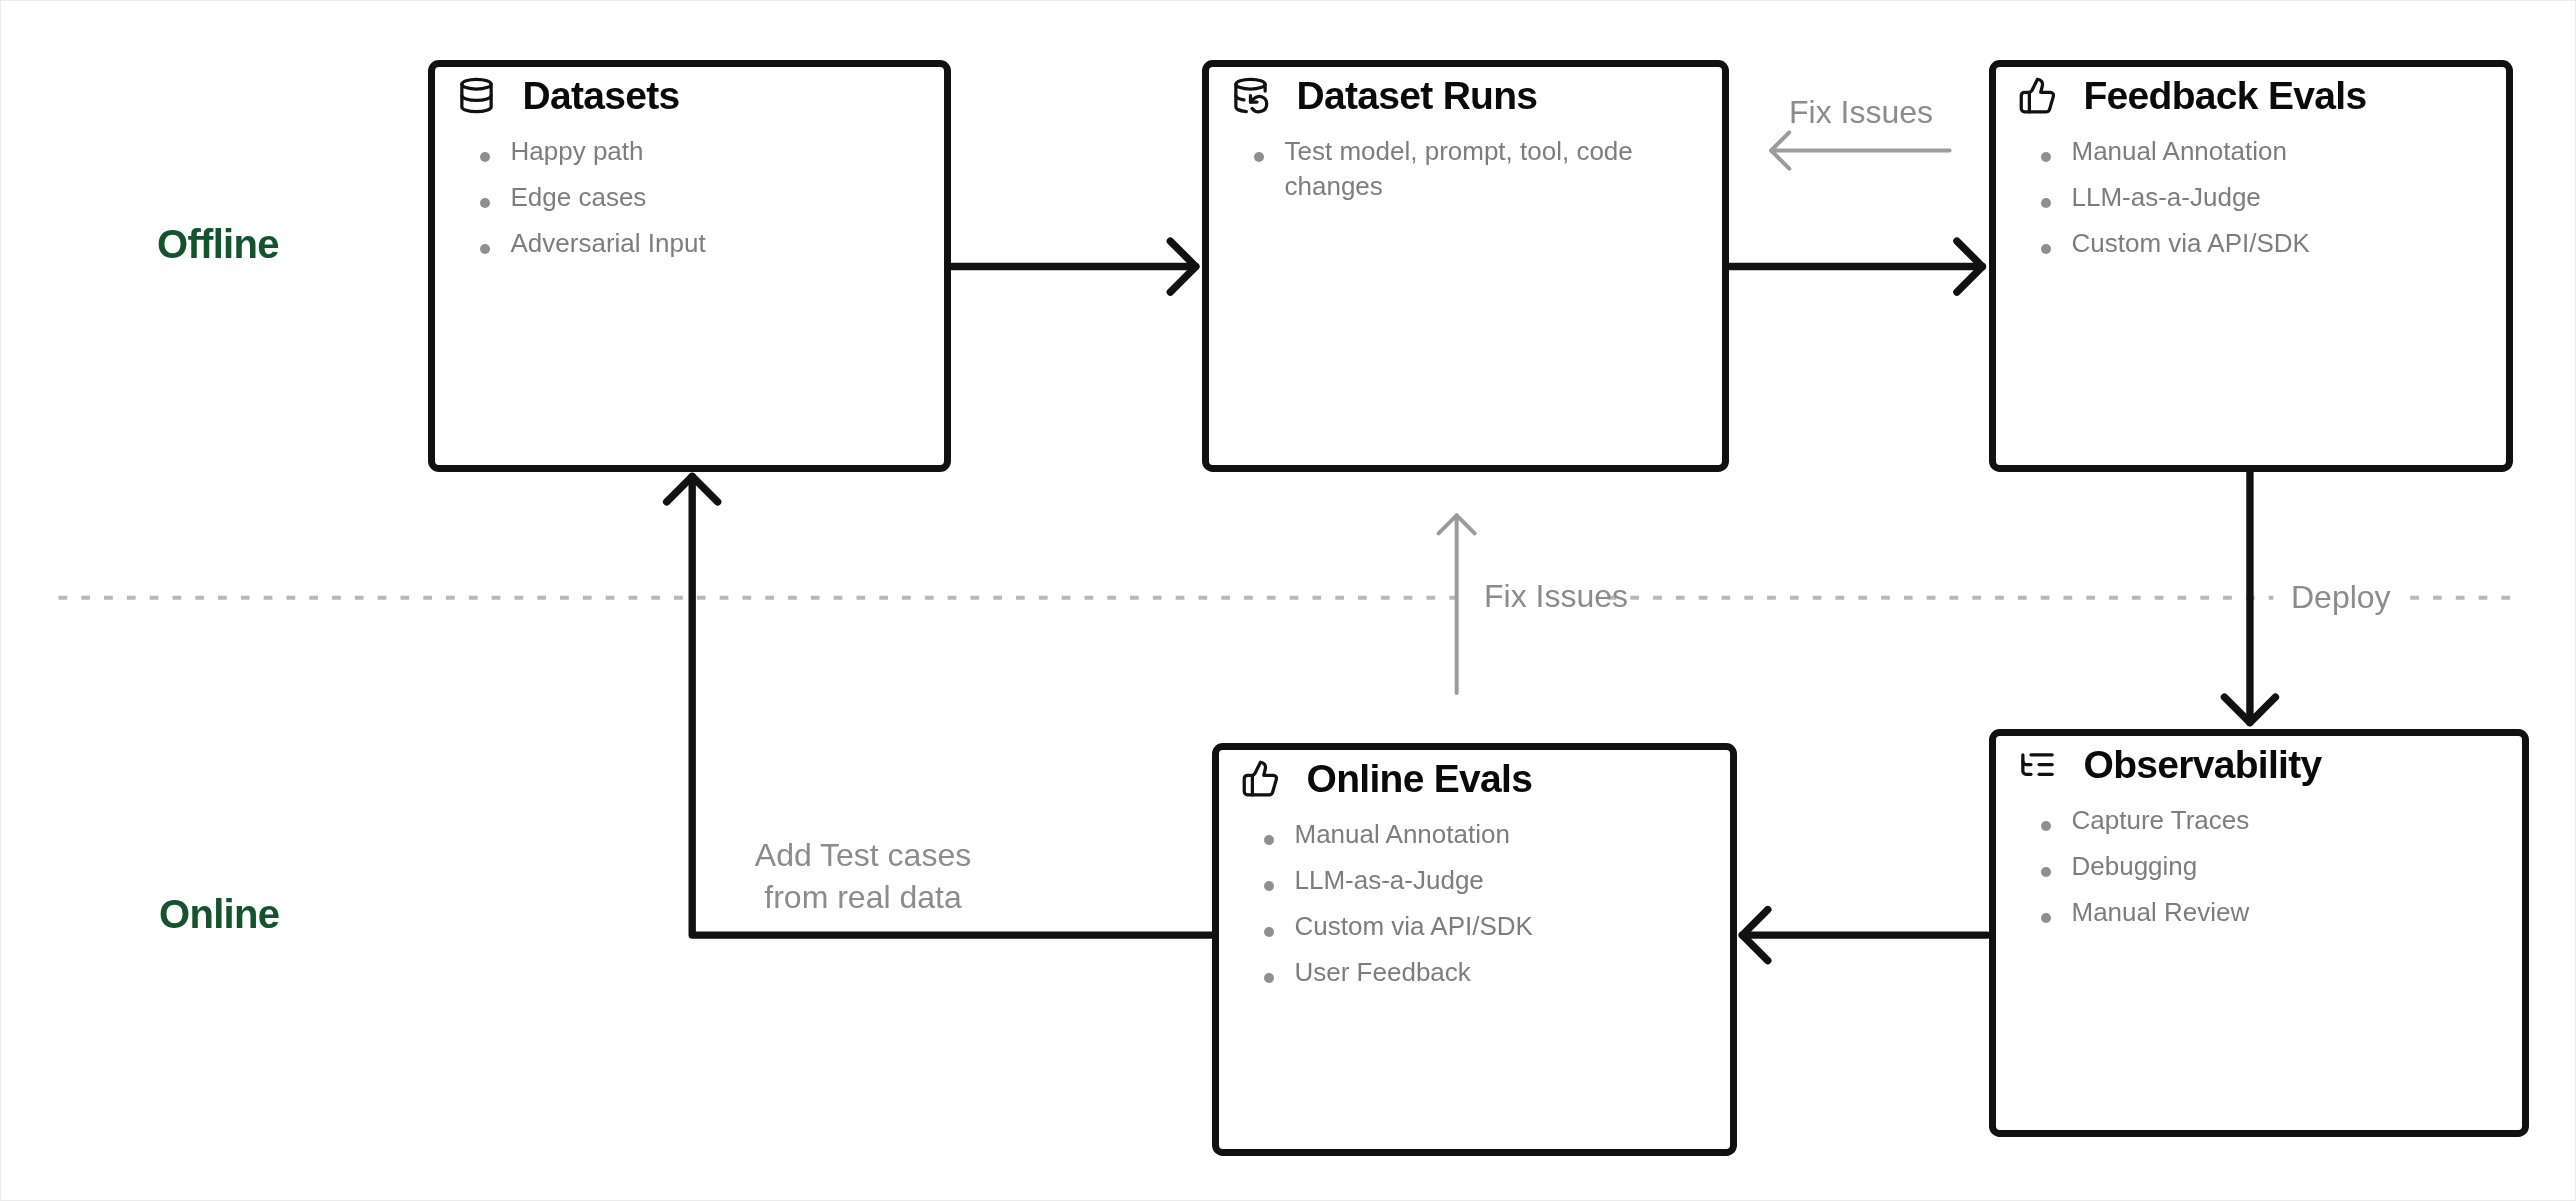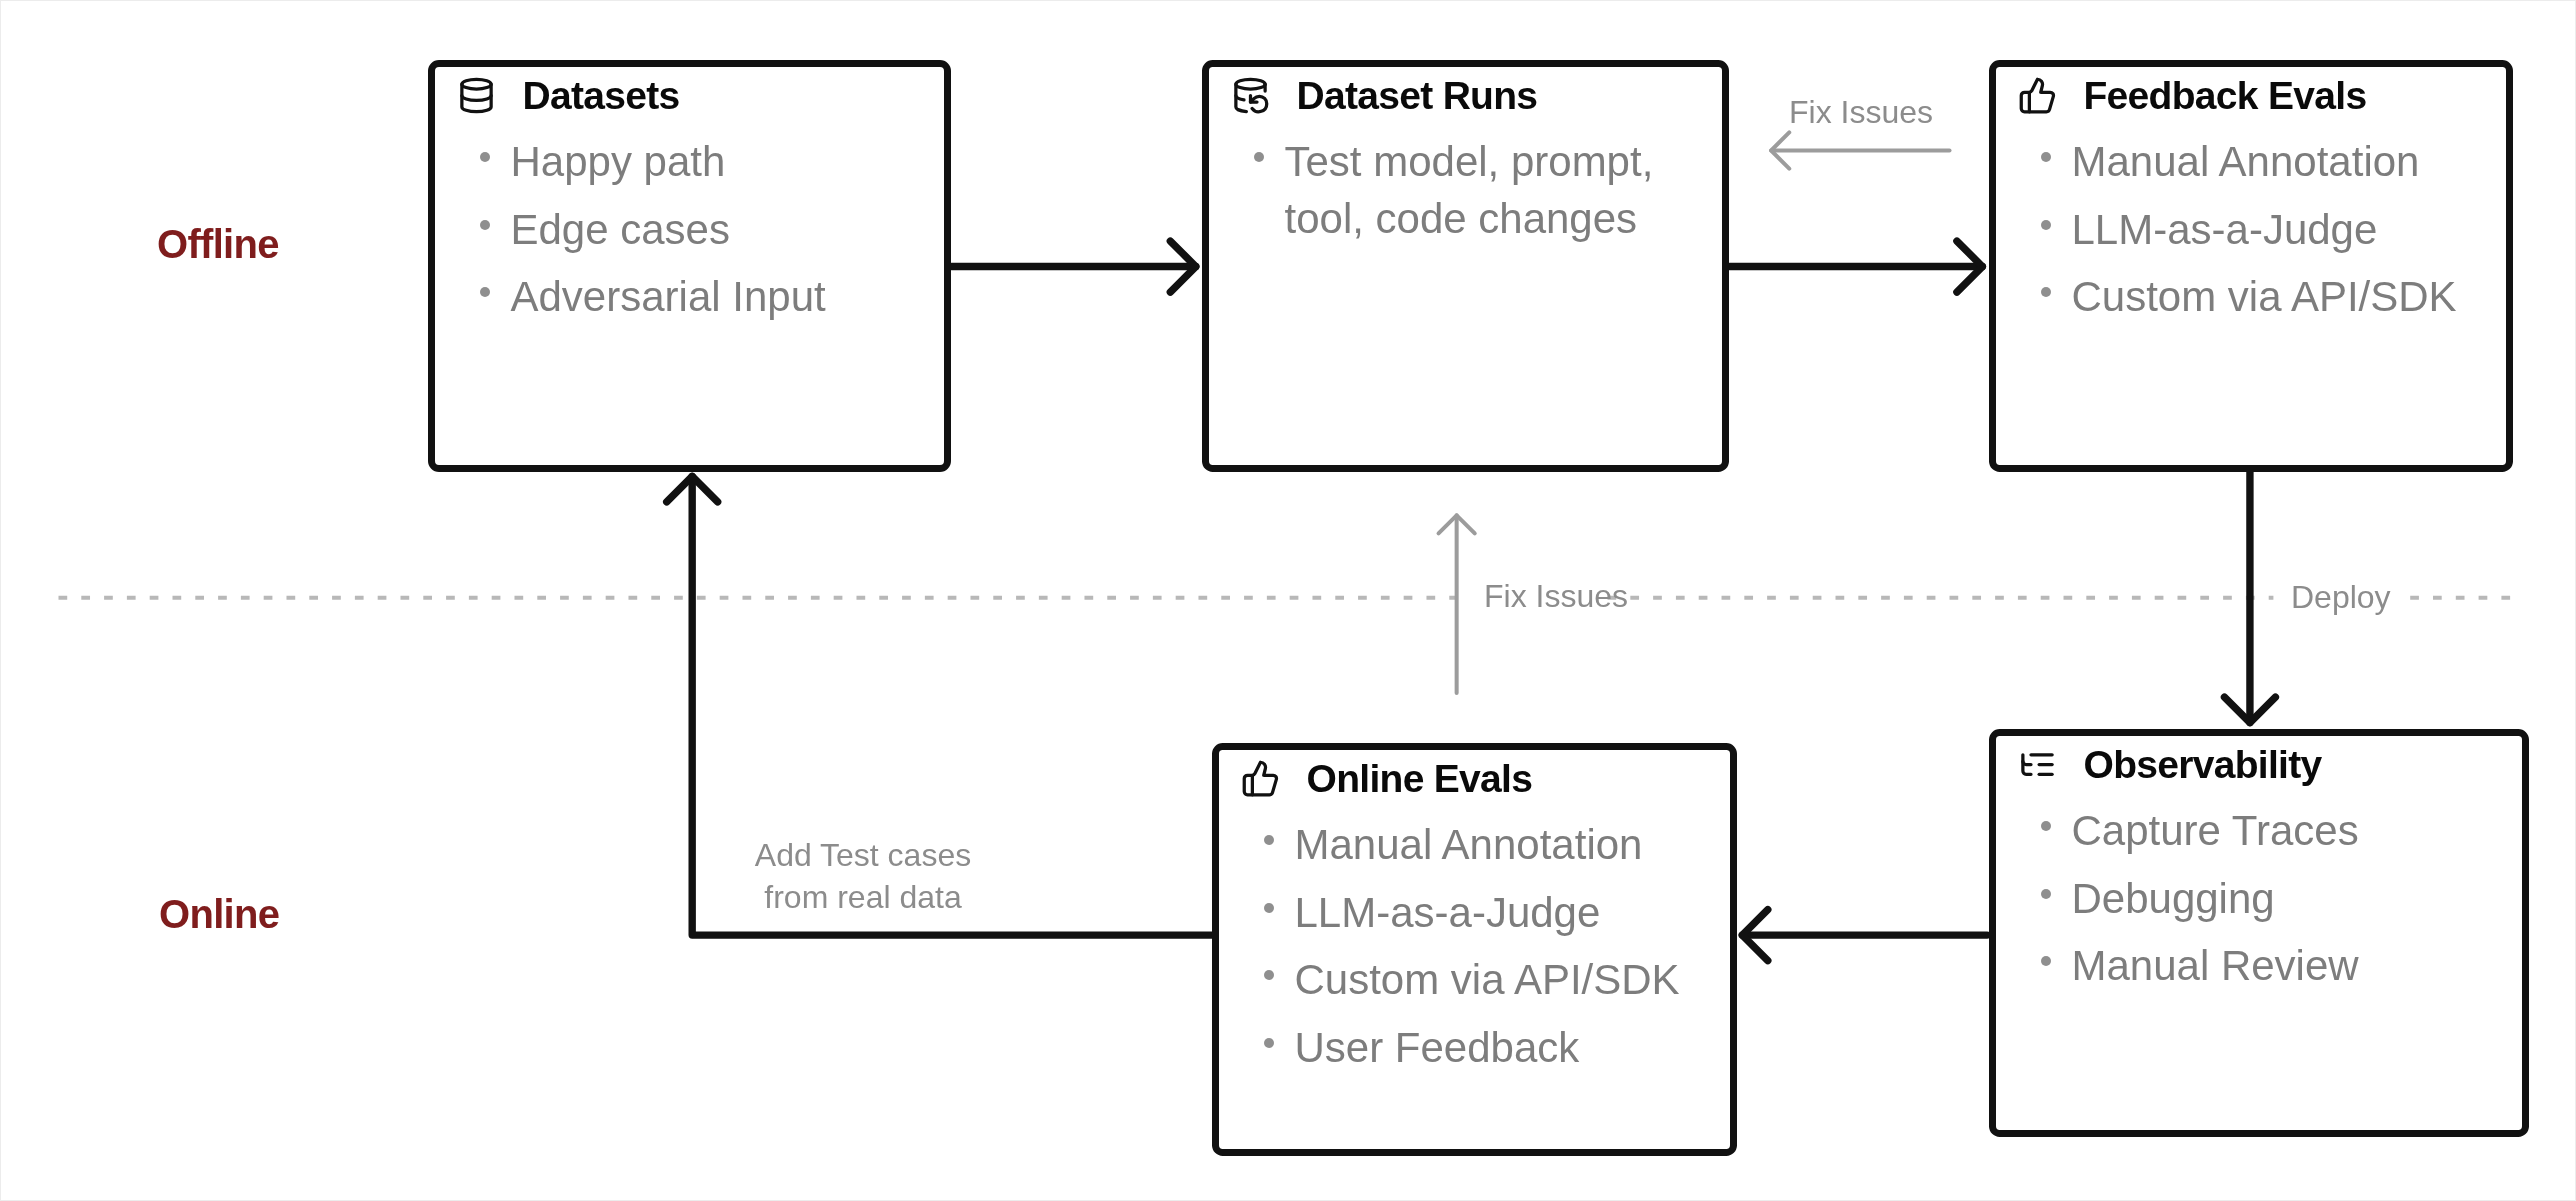--- a/index.html
+++ b/index.html
@@ -41,36 +41,36 @@
   .box-title-row { display:flex; align-items:center; gap:27px; height:39px; }
   .box-icon svg { width:39px; height:39px; display:block; stroke:#111111; stroke-width:2; fill:none; stroke-linecap:round; stroke-linejoin:round; }
   .box-title {
     font-size:39px; font-weight:700; color:#0a0a0a; letter-spacing:-0.7px;
     white-space:nowrap;
   }
   ul.items { list-style:none; margin:19px 0 0 0; padding:0; }
   ul.items li {
     position:relative;
     padding-left:54px;
-    font-size:42px; line-height:1.35;
+    font-size:26px; line-height:1.35;
     color:#7d7d7d;
     margin-bottom:10.7px;
   }
   ul.items li::before {
     content:'';
     position:absolute; left:23px; top:18px;
     width:10px; height:10px; border-radius:50%;
     background:#8f8f8f;
   }
   li.wrap-narrow { max-width:376px; margin-bottom:19px; }
 
   
   .lane-label {
     position:absolute;
-    font-size:40px; font-weight:700; color:#7f1d1d;
+    font-size:40px; font-weight:700; color:#14532d;
     letter-spacing:-0.7px;
     white-space:nowrap;
   }
   #label-offline { left:156px; top:221px; }
   #label-online  { left:158px; top:891px; }
 
   
   .edge-label {
     position:absolute;
     font-size:32px; color:#8c8c8c;

